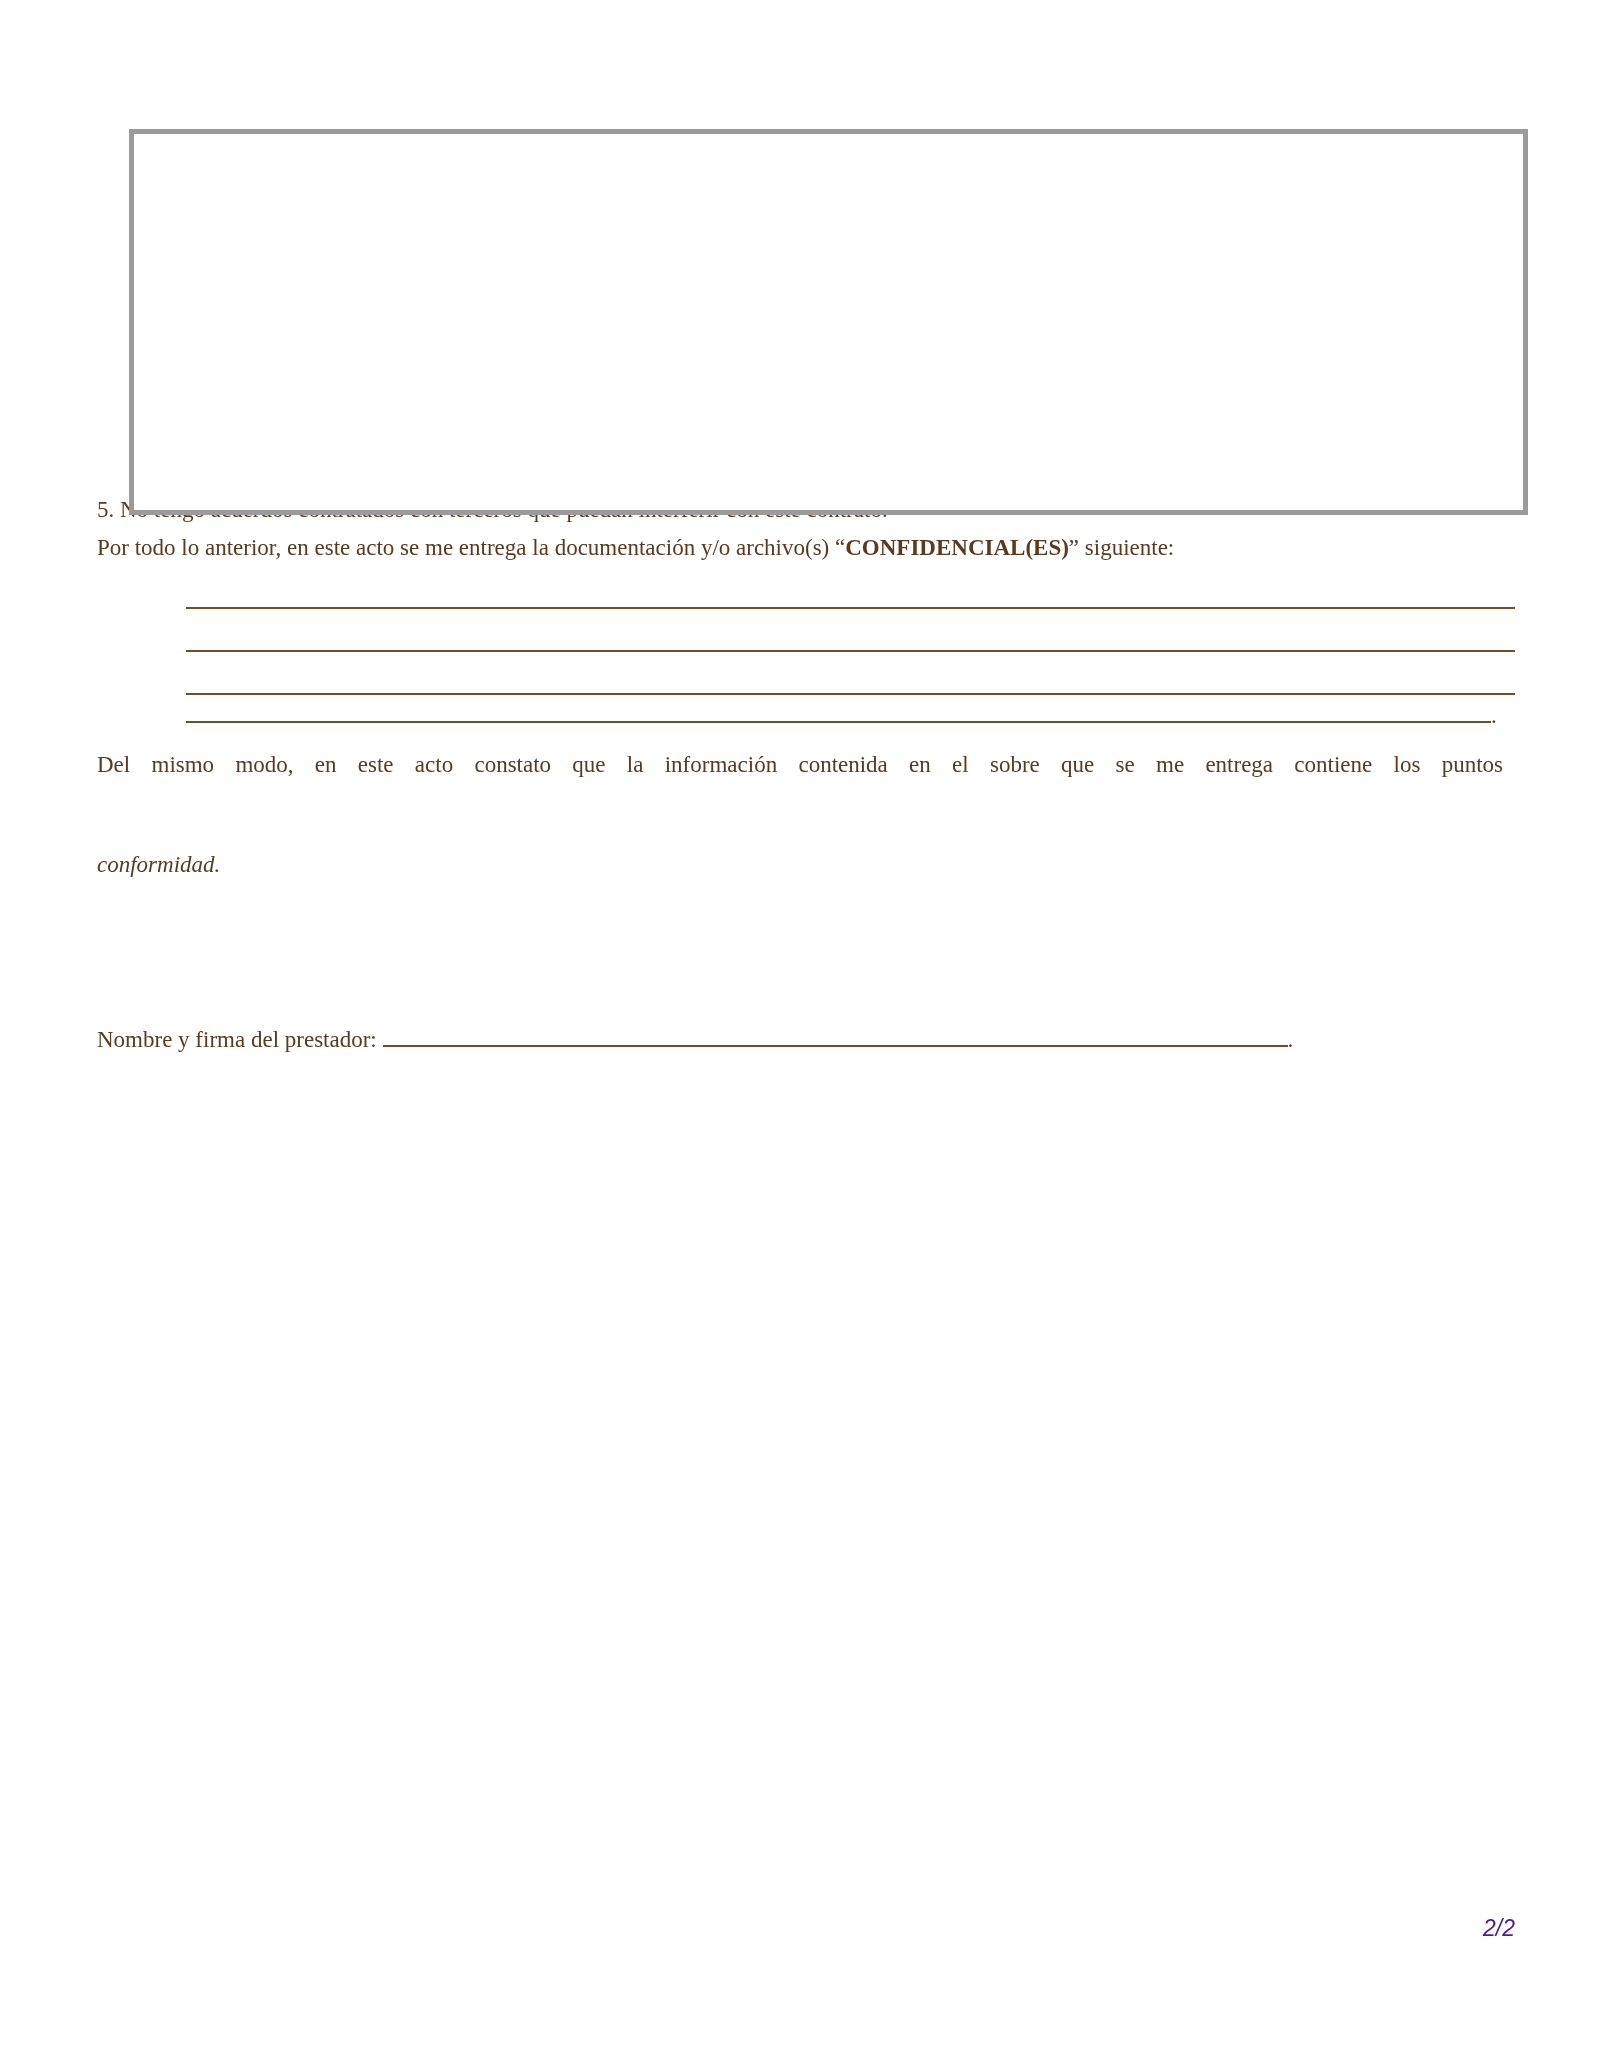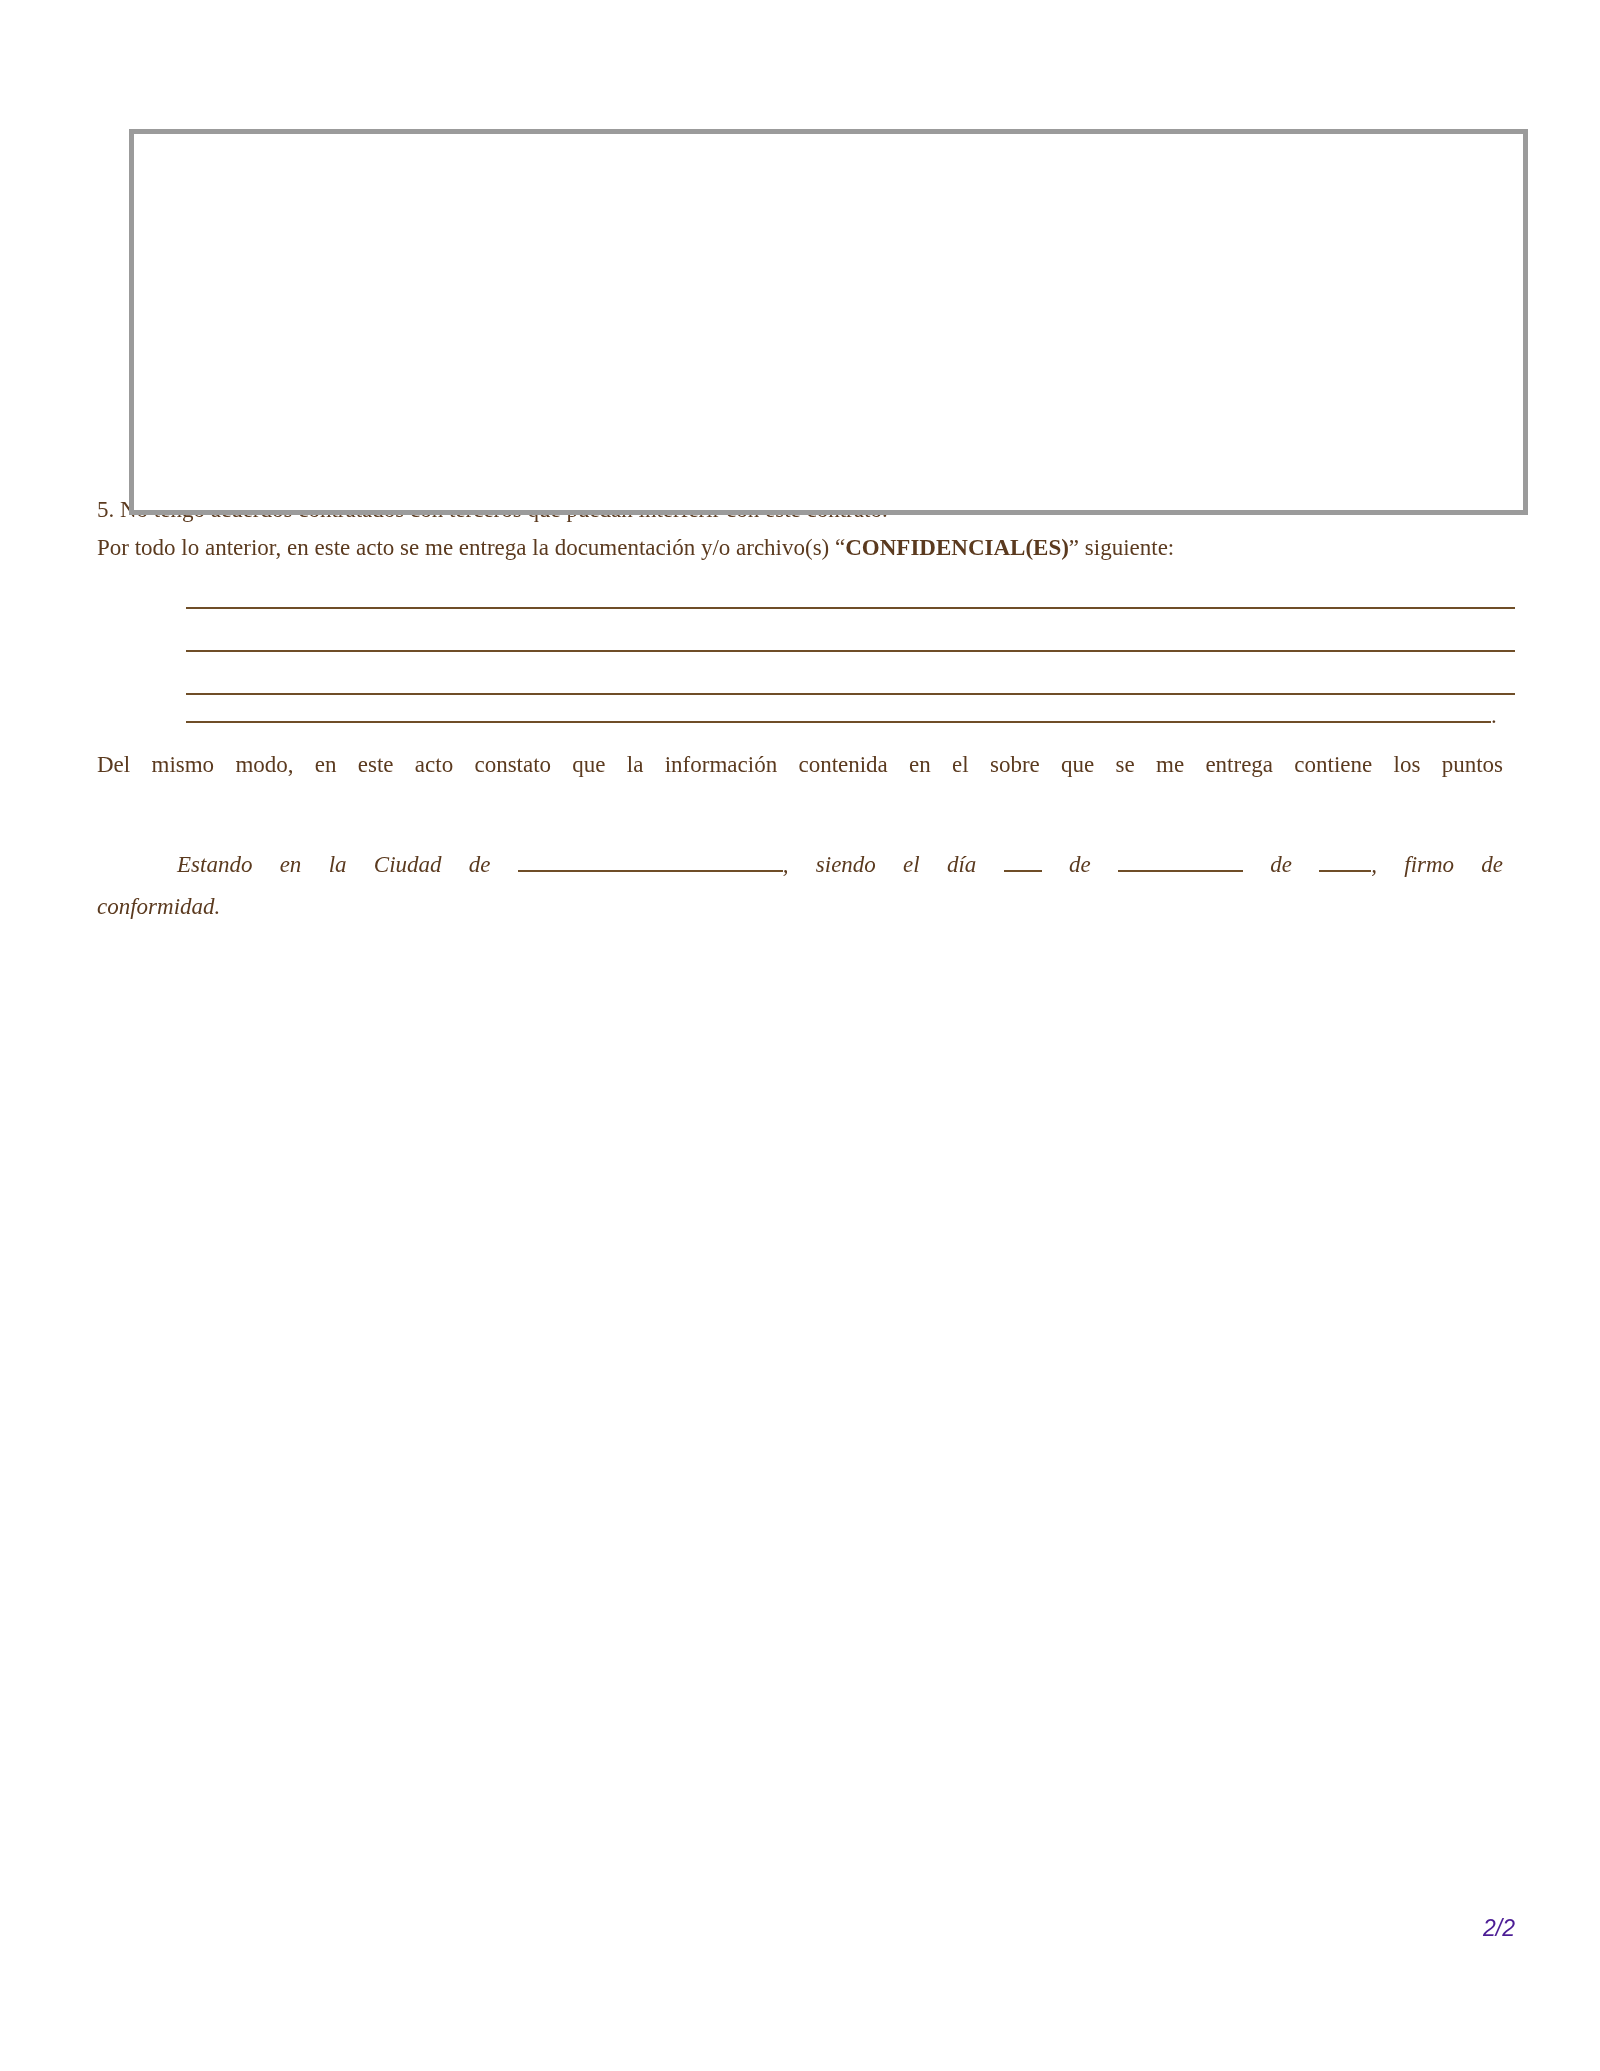--- a/index.html
+++ b/index.html
@@ -164,26 +164,21 @@
     <div class="blank-row"></div>
     <div class="blank-row"></div>
     <div class="blank-row-last"><span class="blank-last-line"></span><span class="end-dot">.</span></div>
   </div>
 
   <div class="constato">
     <div class="just-line">Del mismo modo, en este acto constato que la información contenida en el sobre que se me entrega contiene los puntos</div>
   </div>
 
   <div class="estando">
-    <div class="est-line1"><span>Estando en la Ciudad de</span>
-      <span class="blank b-city"></span><span>, siendo el día</span>
-      <span class="blank b-day"></span>
-      <span>de</span>
-      <span class="blank b-month"></span>
-      <span>de</span>
-      <span class="blank b-year"></span><span>, firmo de</span></div>
     <div class="est-line2">conformidad.</div>
   </div>
 
+  <div class="signature"><span>Nombre y firma del prestador:</span>
+    <span class="sig-blank"></span><span>.</span></div>
 
   <div class="page-number">2/2</div>
 
 </div>
 
 </body></html>

